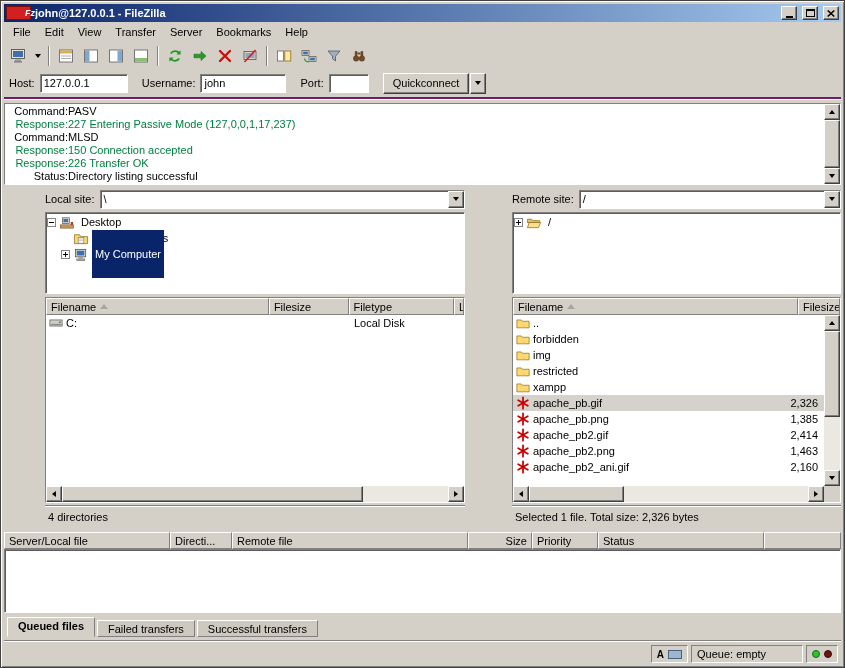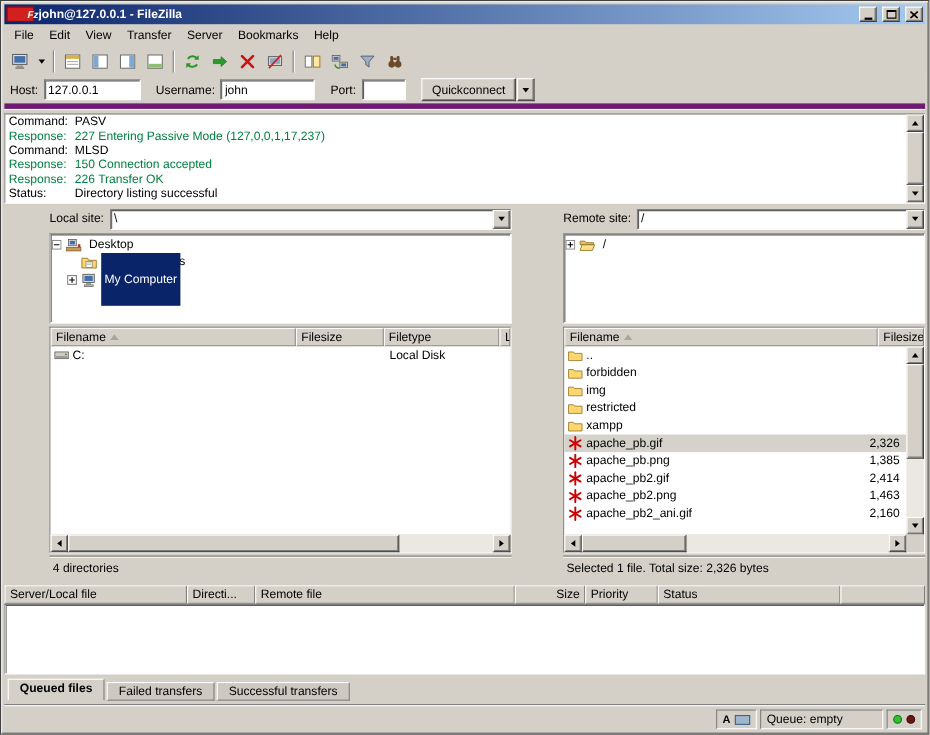--- a/index.html
+++ b/index.html
@@ -13,21 +13,21 @@
   .window {
     width: 845px; height: 668px; overflow: hidden;
     background: var(--window-bg, #d4d0c8);
     border: 1px solid #404040;
     box-shadow: inset 1px 1px 0 #ffffff, inset -1px -1px 0 #808080;
     padding: 3px; display: flex; flex-direction: column;
   }
   
   .bevel-in {
     border: 1px solid; border-color: #808080 #ffffff #ffffff #808080;
-    box-shadow: inset 1px 1px 0 #5c5c5c; background: #fff;
+    box-shadow: inset 1px 1px 0 #5c5c5c; background: #fff; text-align: right;
   }
   .bevel-out {
     border: 1px solid; border-color: #ffffff #404040 #404040 #ffffff;
     box-shadow: inset -1px -1px 0 #808080; background: #d4d0c8;
   }
   
   .titlebar {
     flex: 0 0 18px; height: 18px;
     background: linear-gradient(90deg, var(--titlebar-left,#0a246a), var(--titlebar-right,#a6caf0));
     display: flex; align-items: center; gap: 4px; padding: 0 2px;
@@ -53,21 +53,21 @@
   
   .toolbar { flex: 0 0 27px; display: flex; align-items: center; padding: 1px 2px; gap: 1px; }
   .tbtn { width: 24px; height: 22px; background: transparent; border: 1px solid transparent;
           display: flex; align-items: center; justify-content: center; }
   .tbtn svg { width: 16px; height: 16px; }
   .tbtn.narrow { width: 13px; }
   .tsep { width: 2px; height: 20px; border-left: 1px solid #808080; border-right: 1px solid #fff; margin: 0 3px; }
   .tri-down { width: 0; height: 0; border-left: 3.5px solid transparent; border-right: 3.5px solid transparent; border-top: 4px solid #000; }
   
   .quickbar { flex: 0 0 30px; display: flex; align-items: center; padding: 0 5px;
-              border-bottom: 5px solid #701a75; box-shadow: 0 1px 0 #fff; margin-bottom: 2px; }
+              border-bottom: 2px solid #701a75; box-shadow: 0 1px 0 #fff; margin-bottom: 2px; }
   .qgroup { display: flex; align-items: center; gap: 5px; margin-right: 14px; }
   .field { height: 19px; font: inherit; padding: 0 3px; outline: none;
            border: 1px solid; border-color: #808080 #ffffff #ffffff #808080;
            box-shadow: inset 1px 1px 0 #5c5c5c; background: #fff; }
   .f-host { width: 88px; } .f-user { width: 86px; } .f-pass { width: 92px; } .f-port { width: 40px; }
   .qc-btn { height: 21px; padding: 0 9px; font: inherit; }
   .qc-drop { width: 16px; height: 21px; display: flex; align-items: center; justify-content: center; margin-left: 1px; }
   
   .logpanel { flex: 0 0 82px; margin-top: 2px; display: flex; overflow: hidden; }
   .log-lines { flex: 1; padding: 1px 3px; background: #fff; overflow: hidden; }

